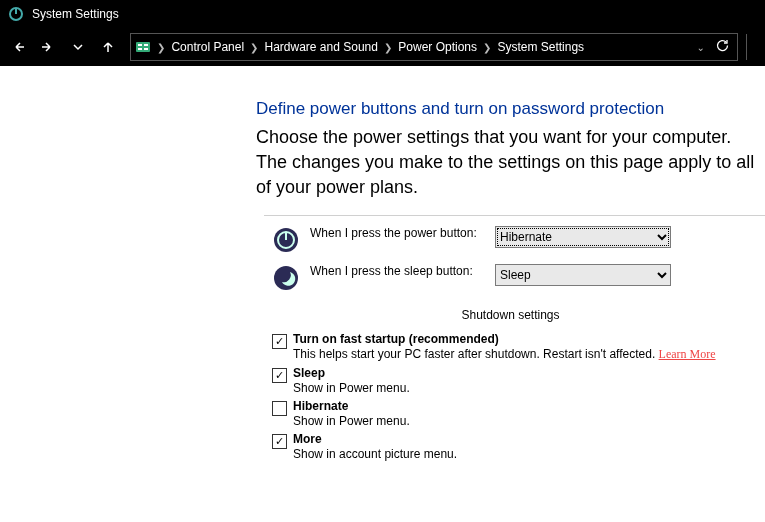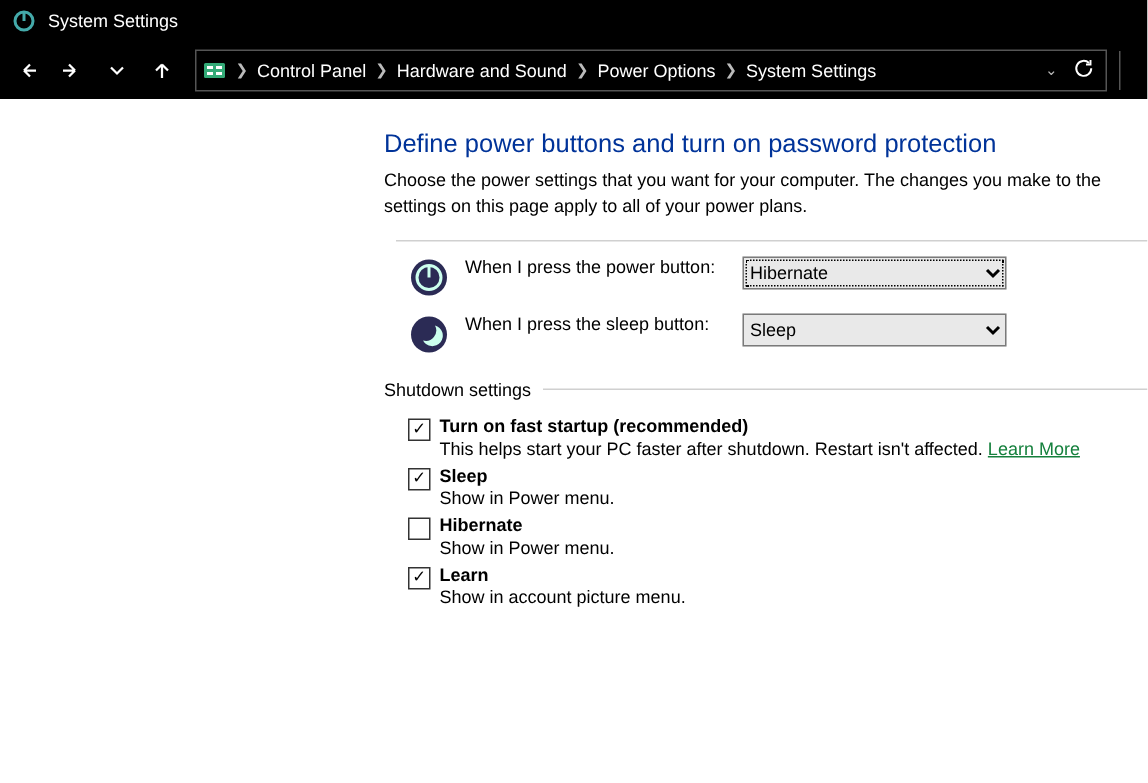--- a/index.html
+++ b/index.html
@@ -9,38 +9,38 @@
   .navbar{background:#000;color:#fff;height:38px;display:flex;align-items:center;padding:0 4px;gap:2px;}
   .navbtn{width:28px;height:28px;display:flex;align-items:center;justify-content:center;color:#fff;border:none;background:transparent;}
   .navbtn svg{stroke:#fff;fill:none;}
   .addrwrap{flex:1;display:flex;align-items:center;height:26px;border:1px solid #555;background:#000;margin:0 6px;padding:0 4px;gap:6px;overflow:hidden;}
   .addricon{width:16px;height:16px;display:inline-block;}
   .addricon svg{display:block;}
   .crumb{color:#fff;font-size:12px;white-space:nowrap;}
   .chev{color:#bbb;font-size:10px;}
   .addrend{margin-left:auto;display:flex;align-items:center;gap:10px;padding-right:4px;}
   .rightbox{width:14px;height:26px;border-left:1px solid #555;}
-  .content{padding:20px 0 0 256px;}
+  .content{padding:33px 0 0 256px;}
   h1{color:#003399;font-weight:400;font-size:17px;margin:0 0 6px 0;}
-  .desc{font-size:12px;color:#000;margin:0 0 14px 0;line-height:1.4;max-width:510px;}
+  .desc{font-size:18px;color:#000;margin:0 0 14px 0;line-height:1.4;max-width:510px;}
   .grouphdr{display:flex;align-items:center;font-size:12px;color:#000;margin:6px 0 10px 0;}
   .grouphdr .line{flex:1;height:1px;background:#d0d0d0;margin-left:8px;}
   .row{display:flex;margin:10px 0 10px 16px;gap:10px;}
   .picon{width:28px;height:28px;display:inline-flex;align-items:center;justify-content:center;}
   .picon svg{display:block;}
   .rlabel{font-size:12px;min-width:175px;}
   select{width:176px;height:22px;font-size:12px;background:#e9e9e9;border:1px solid #7a7a7a;}
   select.focus{outline:1px dotted #000;outline-offset:-3px;}
   .chkrow{display:flex;align-items:flex-start;margin:4px 16px 0 16px;gap:6px;}
   .chkbox{width:13px;height:13px;border:1px solid #333;display:inline-flex;align-items:center;justify-content:center;margin-top:2px;flex-shrink:0;background:#fff;}
   .chkbox.checked::after{content:"✓";font-size:11px;line-height:1;color:#000;}
   .chklbl{font-size:12px;}
   .chklbl .title{font-weight:600;}
   .chklbl .sub{margin-top:1px;color:#000;}
-  a.lm{color:#15803d;text-decoration:underline;}
+  a.lm{color:#ef4444;text-decoration:underline;font-family:Liberation Serif, serif;}
 </style>
 </head>
 <body>
 
 <div class="titlebar">
   <span class="ticon">
     <svg width="16" height="16" viewBox="0 0 16 16">
       <circle cx="8" cy="8" r="6" fill="none" stroke="#4aa" stroke-width="2"></circle>
       <line x1="8" y1="2" x2="8" y2="8" stroke="#4aa" stroke-width="2"></line>
     </svg>
@@ -129,21 +129,21 @@
         <circle cx="14" cy="14" r="12" fill="#2b2b55"></circle>
         <path d="M18 8a7 7 0 1 1-8 10 7 7 0 0 0 8-10z" fill="#cfe"></path>
       </svg>
     </span>
     <span class="rlabel">When I press the sleep button:</span>
     <select>
       <option>Sleep</option>
     </select>
   </div>
 
-  <div class="grouphdr" style="margin-top:16px;">
+  <div class="grouphdr" style="margin-top:16px;flex-direction:column;">
     <span>Shutdown settings</span>
     <span class="line"></span>
   </div>
 
   <div class="chkrow">
     <span class="chkbox checked"></span>
     <div class="chklbl">
       <div class="title">Turn on fast startup (recommended)</div>
       <div class="sub">
         <span>This helps start your PC faster after shutdown. Restart isn't affected. </span><a href="#" class="lm">Learn More</a>
@@ -163,17 +163,17 @@
     <span class="chkbox"></span>
     <div class="chklbl">
       <div class="title">Hibernate</div>
       <div class="sub">Show in Power menu.</div>
     </div>
   </div>
 
   <div class="chkrow">
     <span class="chkbox checked"></span>
     <div class="chklbl">
-      <div class="title">Learn</div>
+      <div class="title">More</div>
       <div class="sub">Show in account picture menu.</div>
     </div>
   </div>
 </div>
 
 </body></html>

